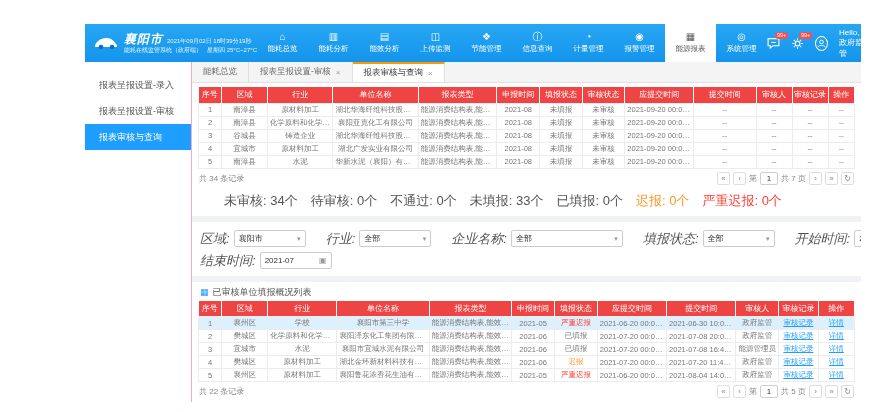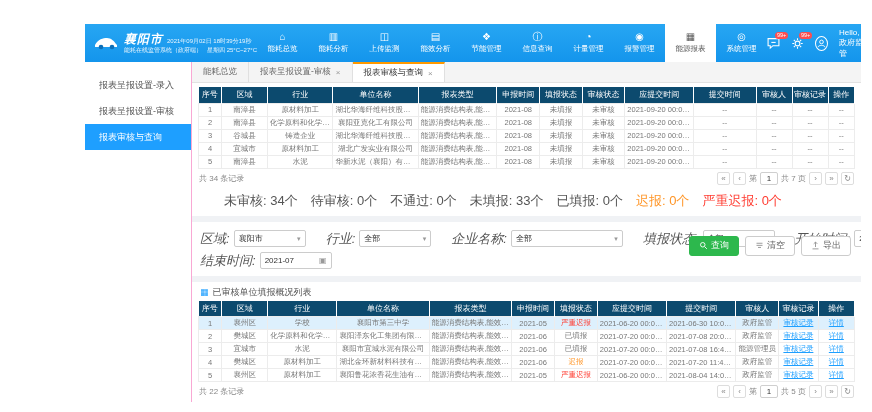--- a/index.html
+++ b/index.html
@@ -52,21 +52,21 @@
   .tabbar { display:flex; background:#f4f4f4; border-bottom:1px solid #e2e2e2; height:21px; flex-shrink:0; }
   .tab { padding:0 11px; display:flex; align-items:center; gap:5px; font-size:8.5px; color:#666; border-right:1px solid #e0e0e0; cursor:pointer; }
   .tab.active { background:#fff; border-top:2px solid #f90; color:#333; }
   .tab-close { display:none; color:#999; font-size:8px; }
   .tab-close.show { display:inline; }
   .tab-close.show::before { content:"×"; }
 
   .content { flex:1; padding:4px 6px 0; overflow:hidden; }
 
   table { width:100%; border-collapse:collapse; table-layout:fixed; }
-  th { background:#0c4a6e; color:#fff; font-size:8px; font-weight:normal; height:16px; border-right:1px solid rgba(255,255,255,.3); white-space:nowrap; overflow:hidden; }
+  th { background:#ef4444; color:#fff; font-size:8px; font-weight:normal; height:16px; border-right:1px solid rgba(255,255,255,.3); white-space:nowrap; overflow:hidden; }
   td { font-size:7.5px; color:#777; height:13px; text-align:center; border:1px solid #ececec; white-space:nowrap; overflow:hidden; text-overflow:ellipsis; padding:0 2px; }
   tr.selected td { background:#ddf0fd; }
   .c-red { color:#ff3b30; }
   .c-orange { color:#ff9526; }
   .cell-link { color:#1e9fff; text-decoration:underline; cursor:pointer; }
 
   .t13 th:nth-child(1){width:3.5%}.t13 th:nth-child(2){width:7%}.t13 th:nth-child(3){width:10%}
   .t13 th:nth-child(4){width:13%}.t13 th:nth-child(5){width:12%}.t13 th:nth-child(6){width:6.5%}
   .t13 th:nth-child(7){width:6.5%}.t13 th:nth-child(8){width:6.5%}.t13 th:nth-child(9){width:10.5%}
   .t13 th:nth-child(10){width:9.5%}.t13 th:nth-child(11){width:5.5%}.t13 th:nth-child(12){width:5.5%}.t13 th:nth-child(13){width:4%}
@@ -140,28 +140,28 @@
         <div class="nav-item" data-name="nav-energy-overview">
           <span class="nav-ico" data-name="home-icon"></span>
           <span class="nav-lbl" data-name="nav-label">能耗总览</span>
         </div>
 
         <div class="nav-item" data-name="nav-energy-analysis">
           <span class="nav-ico" data-name="chart-icon"></span>
           <span class="nav-lbl" data-name="nav-label">能耗分析</span>
         </div>
 
+        <div class="nav-item" data-name="nav-efficiency-analysis">
+          <span class="nav-ico" data-name="doc-icon"></span>
+          <span class="nav-lbl" data-name="nav-label">能效分析</span>
+        </div>
+
         <div class="nav-item" data-name="nav-upload-monitor">
           <span class="nav-ico" data-name="upload-icon"></span>
           <span class="nav-lbl" data-name="nav-label">上传监测</span>
-        </div>
-
-        <div class="nav-item" data-name="nav-efficiency-analysis">
-          <span class="nav-ico" data-name="doc-icon"></span>
-          <span class="nav-lbl" data-name="nav-label">能效分析</span>
         </div>
 
         <div class="nav-item" data-name="nav-energy-saving">
           <span class="nav-ico" data-name="leaf-icon"></span>
           <span class="nav-lbl" data-name="nav-label">节能管理</span>
         </div>
 
         <div class="nav-item" data-name="nav-info-query">
           <span class="nav-ico" data-name="info-icon"></span>
           <span class="nav-lbl" data-name="nav-label">信息查询</span>
@@ -430,41 +430,20 @@
           <div class="f-row">
 
               <div class="filter" data-name="filter-field">
                 <span class="f-label">结束时间:</span>
                 <div class="f-box" data-name="end-date-input">
                   <span class="f-value">2021-07</span>
                   <span class="f-ico" data-name="calendar-icon"></span>
                 </div>
               </div>
             </div>
-          <div class="filter-btns">
-            <div class="btn green" data-name="query-button">
-              <svg data-name="search-icon" viewBox="0 0 12 12" fill="none" stroke="#fff" stroke-width="1.2">
-                    <circle cx="5" cy="5" r="3"></circle>
-                    <path d="M7.5 7.5 L10.5 10.5"></path>
-                  </svg>
-              <span>查询</span>
-            </div>
-            <div class="btn" data-name="clear-button">
-              <svg data-name="clear-icon" viewBox="0 0 12 12" fill="none" stroke="#888" stroke-width="1.1">
-                    <path d="M2 3 h8 M2 5.8 h8 M4 8.6 h4"></path>
-                  </svg>
-              <span>清空</span>
-            </div>
-            <div class="btn" data-name="export-button">
-              <svg data-name="export-icon" viewBox="0 0 12 12" fill="none" stroke="#888" stroke-width="1.1">
-                    <path d="M2 10.5 h8 M6 8 V1.5 M3.6 3.8 L6 1.4 L8.4 3.8"></path>
-                  </svg>
-              <span>导出</span>
-            </div>
-          </div>
         </div>
 
         <div class="band" data-name="divider"></div>
 
         <div class="section-header" data-name="section-header">
           <span data-name="grid-icon"></span>
           <span data-name="section-title">已审核单位填报概况列表</span>
         </div>
 
         <table class="t12" data-name="audited-report-table">

